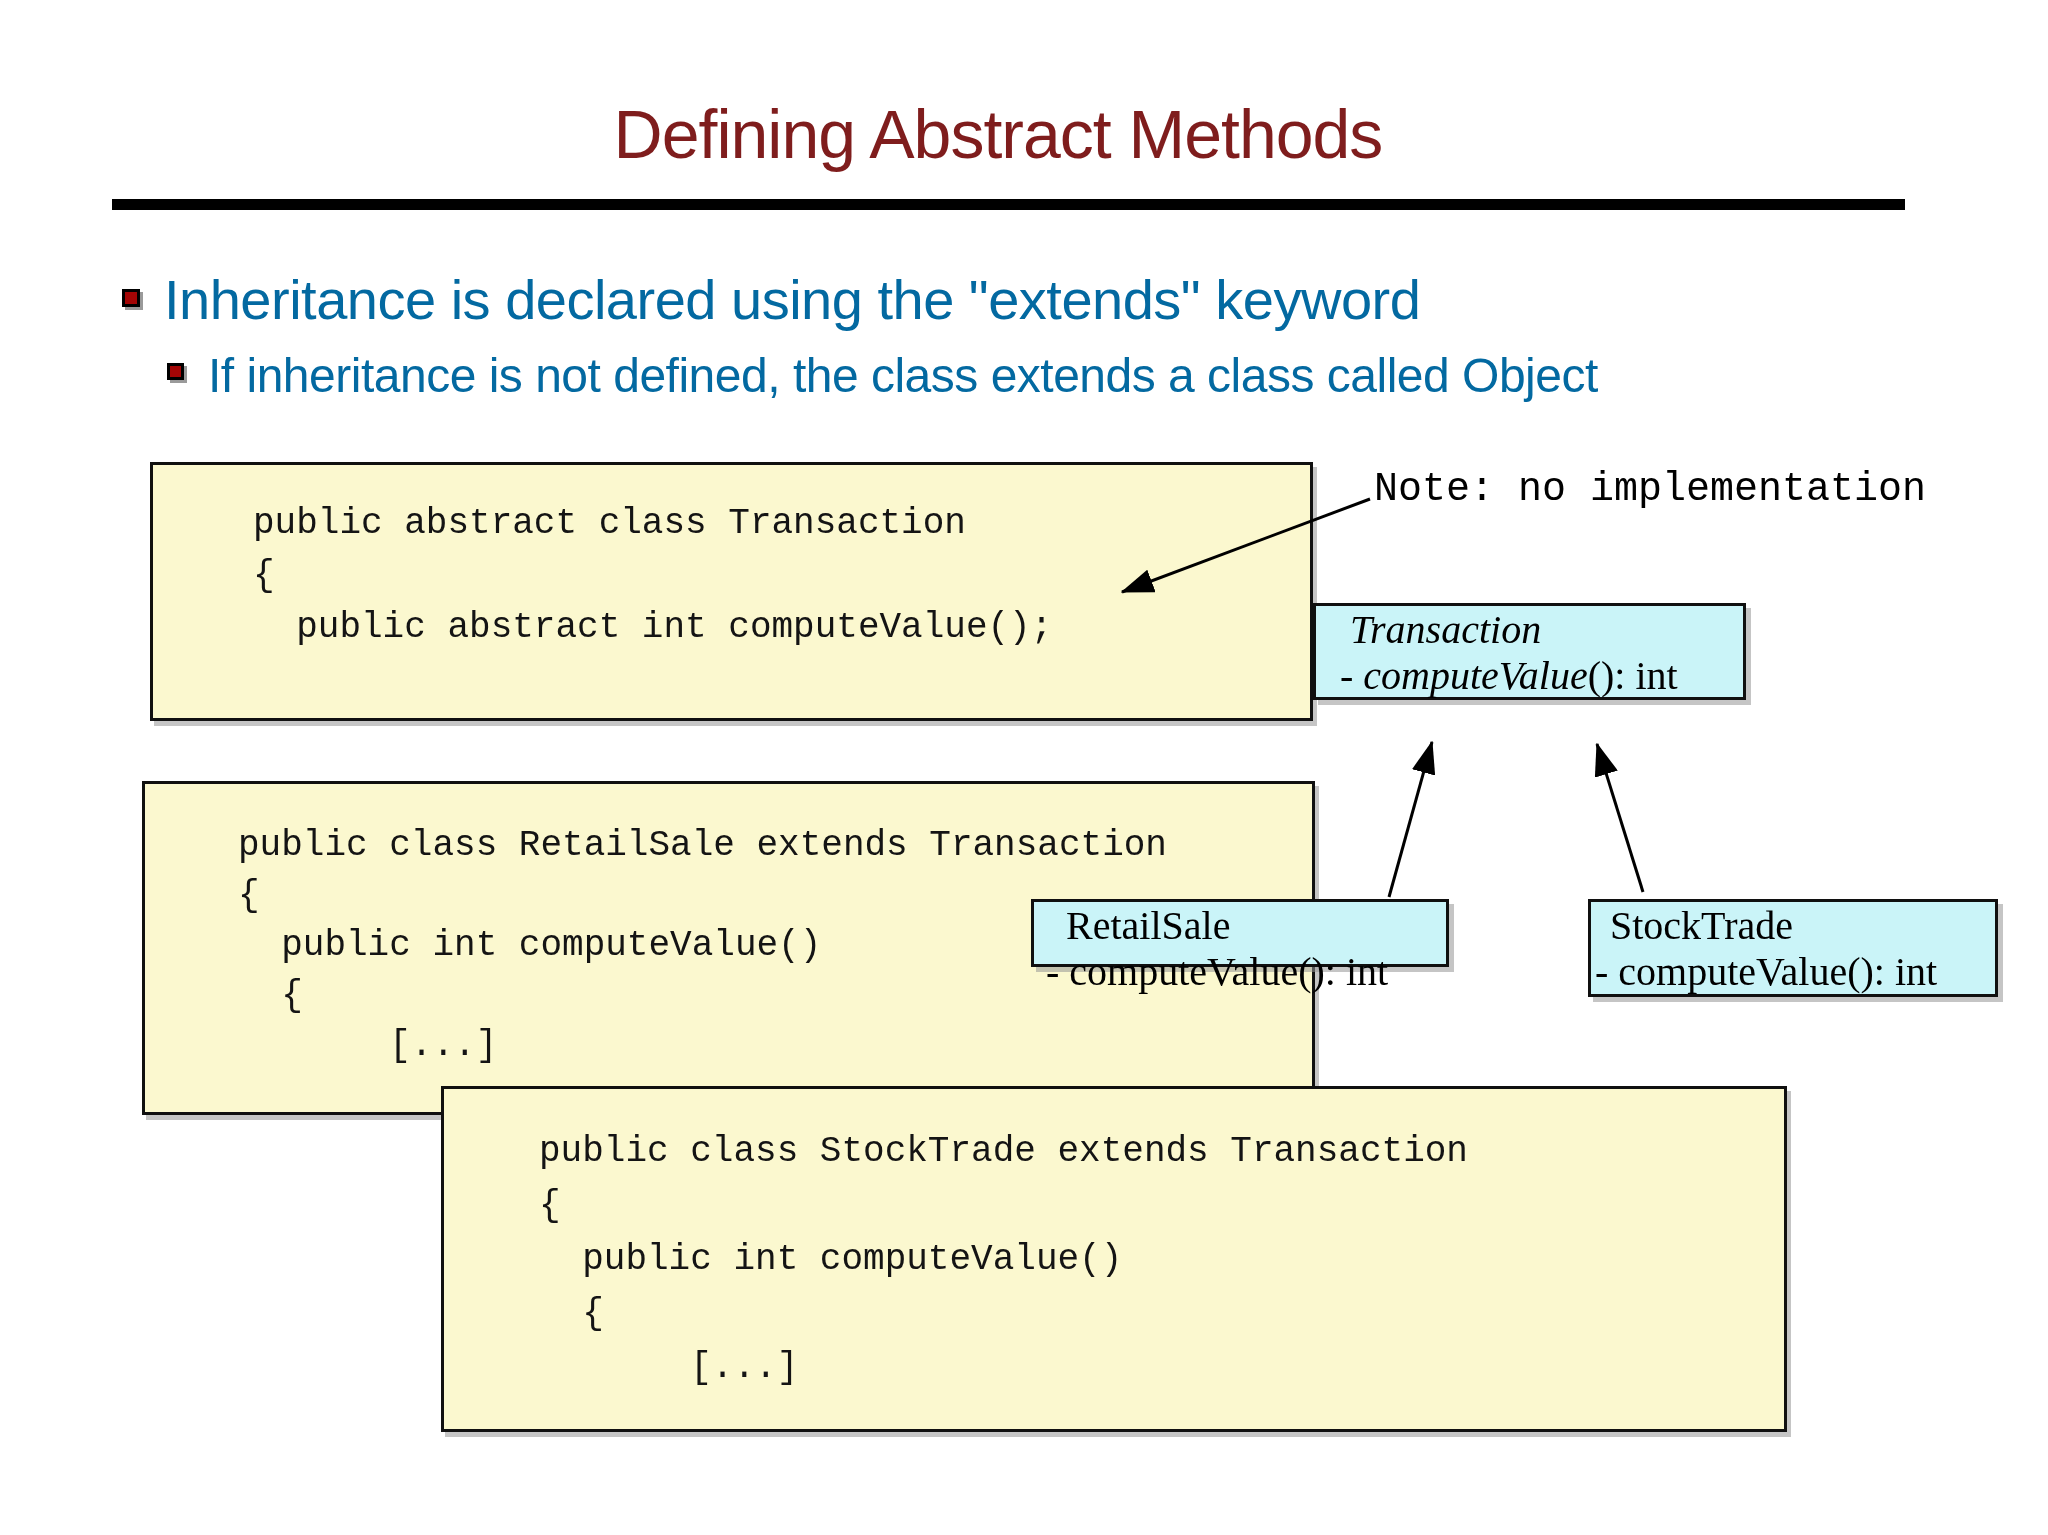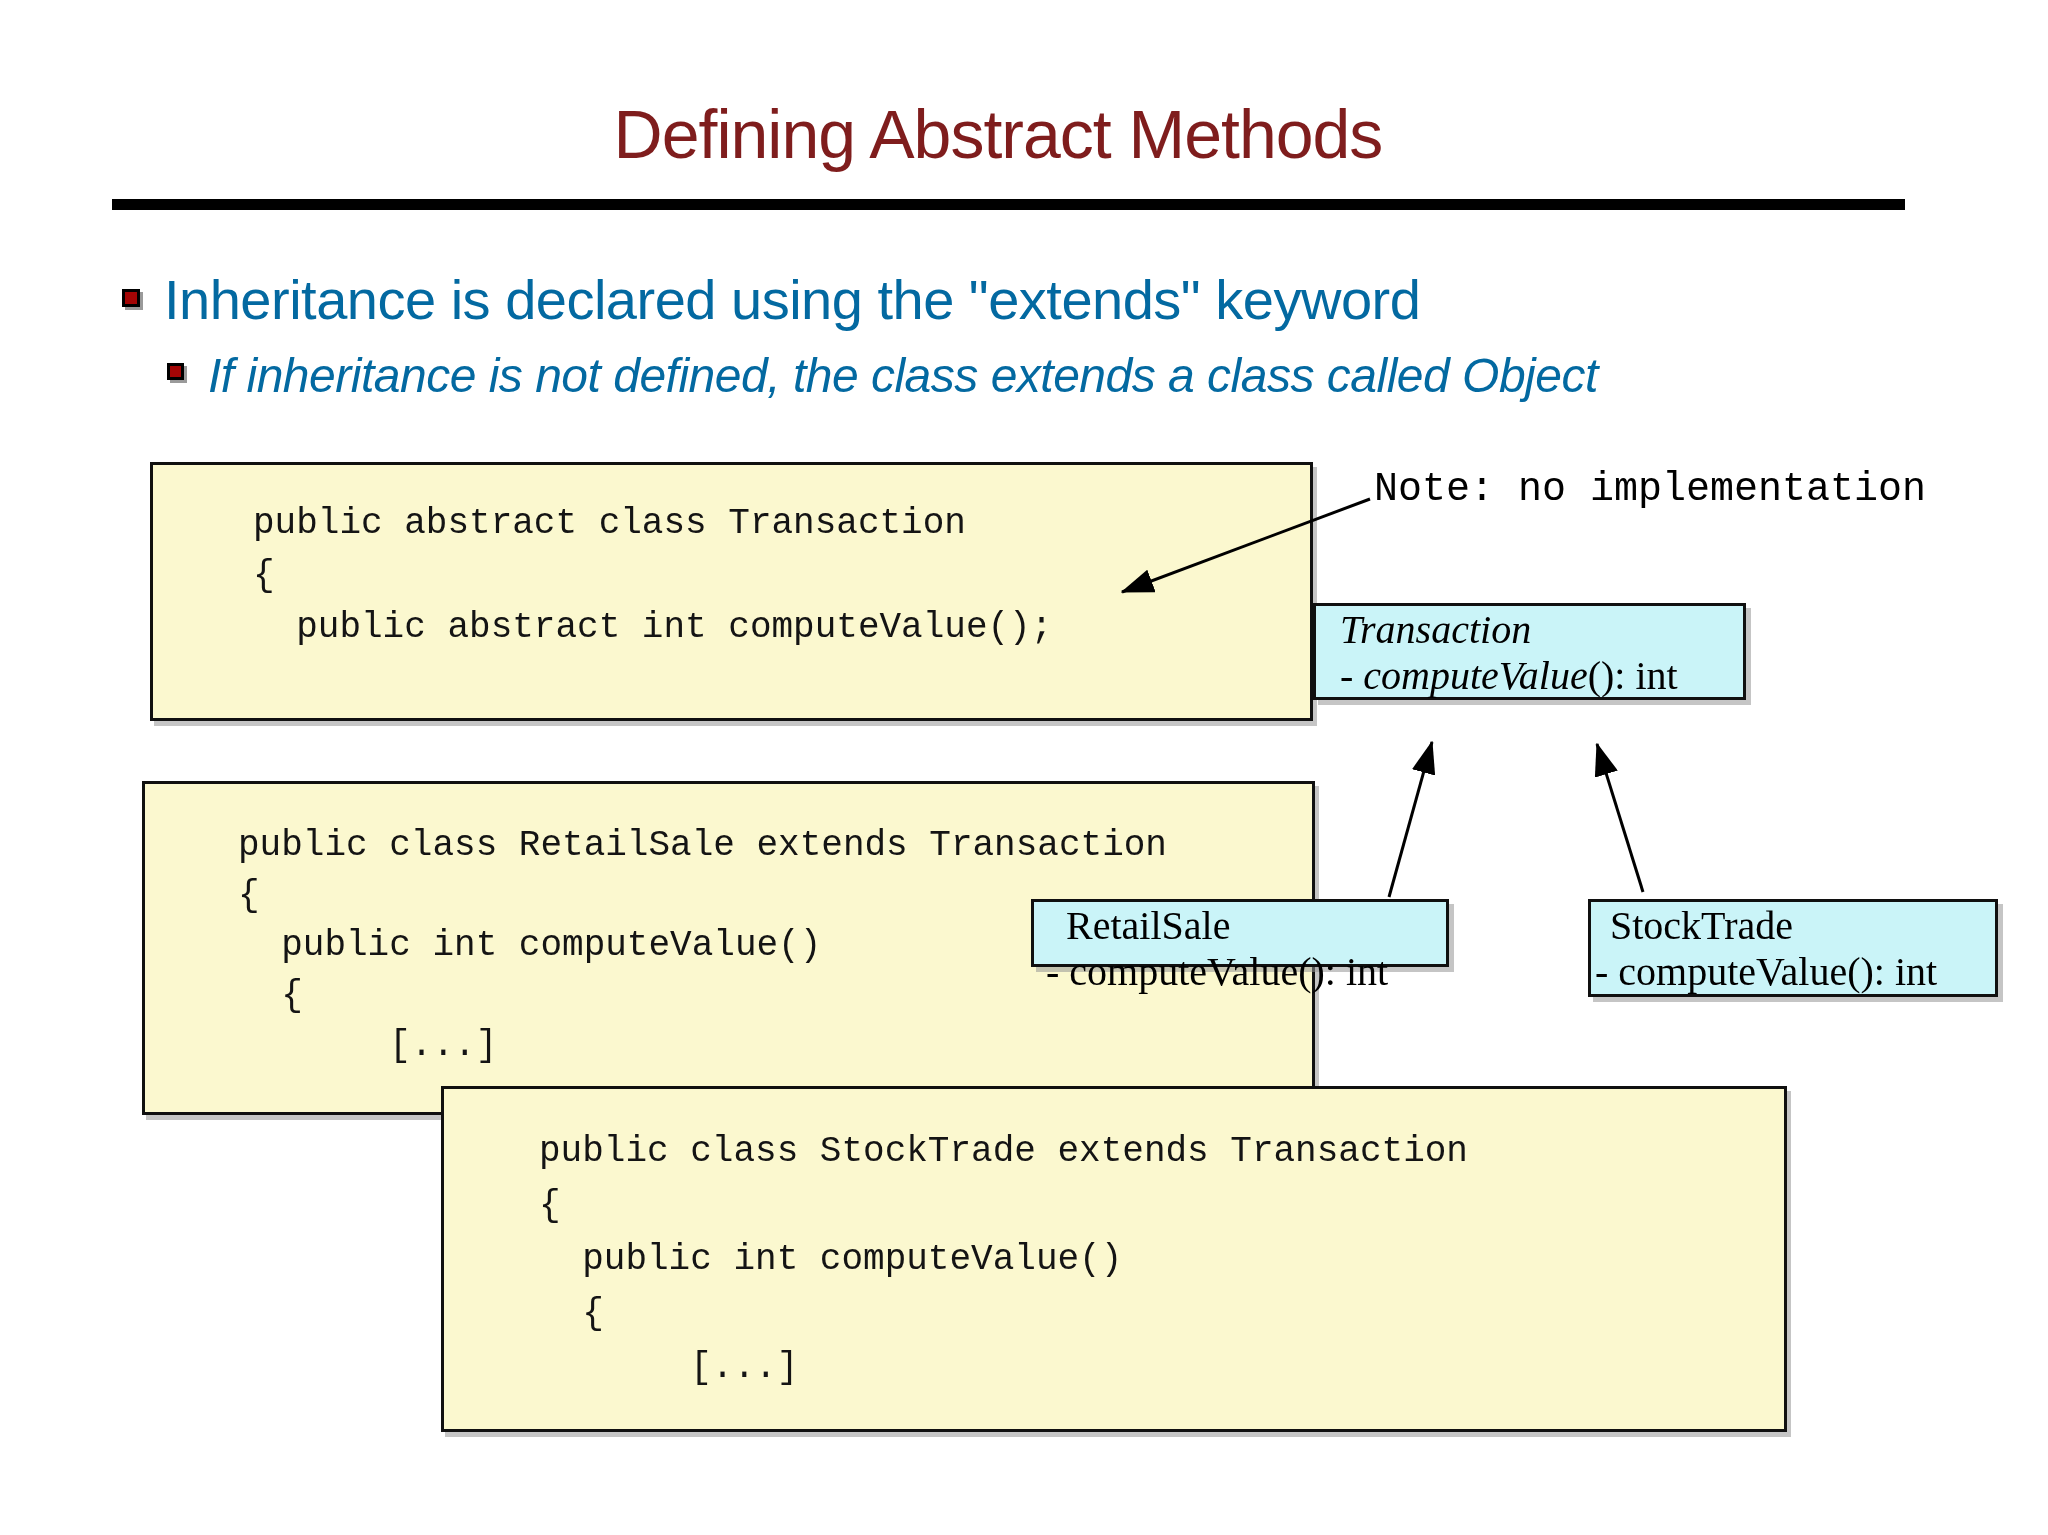--- a/index.html
+++ b/index.html
@@ -21,21 +21,21 @@
     font-family:"Liberation Sans",sans-serif;
   }
   .title-rule{
     position:absolute;left:112px;top:199px;width:1793px;height:11px;
     background:#000;
   }
 
   
   .bullet-row{position:absolute;color:#0369a1;}
   .b1{left:164px;top:272px;font-size:56px;line-height:55px;letter-spacing:-0.5px;}
-  .b2{left:208px;top:352px;font-size:48px;line-height:48px;letter-spacing:-0.5px;font-style:italic;}
+  .b2{left:208px;top:352px;font-size:48px;line-height:48px;letter-spacing:-0.5px;}
   .bullet-sq{
     position:absolute;
     background:#a30505;border:3px solid #000;
     box-shadow:3px 3px 0 #9a9a9a;
   }
   .sq1{left:122px;top:289px;width:18px;height:18px;}
   .sq2{left:167px;top:363px;width:17px;height:17px;}
 
   
   .codebox{
@@ -73,21 +73,21 @@
     background:#caf4f8;
     border:3px solid #101010;
     box-shadow:5px 5px 0 rgba(150,150,150,0.55);
     font-family:"Liberation Serif",serif;
     font-size:40px;line-height:46px;color:#000;
     padding:1px 0 0 14px;
     z-index:5;
   }
   .umlbox .cls{display:block;}
   #uml-transaction{left:1313px;top:603px;width:433px;height:97px;padding-left:24px;}
-  #uml-transaction .cls{margin-left:0;}
+  #uml-transaction .cls{margin-left:10px;}
   #uml-retailsale{left:1031px;top:899px;width:418px;height:68px;padding-left:12px;}
   #uml-retailsale .cls{margin-left:20px;}
   #uml-stocktrade{left:1568px;top:899px;width:410px;height:98px;padding-left:4px;margin-left:20px;}
   #uml-stocktrade .cls{margin-left:15px;}
   .uml-abstract .cls,.uml-abstract .mname{font-style:italic;}
 
   
   #arrows{
     position:absolute;left:0;top:0;width:2048px;height:1535px;
     pointer-events:none;z-index:6;

